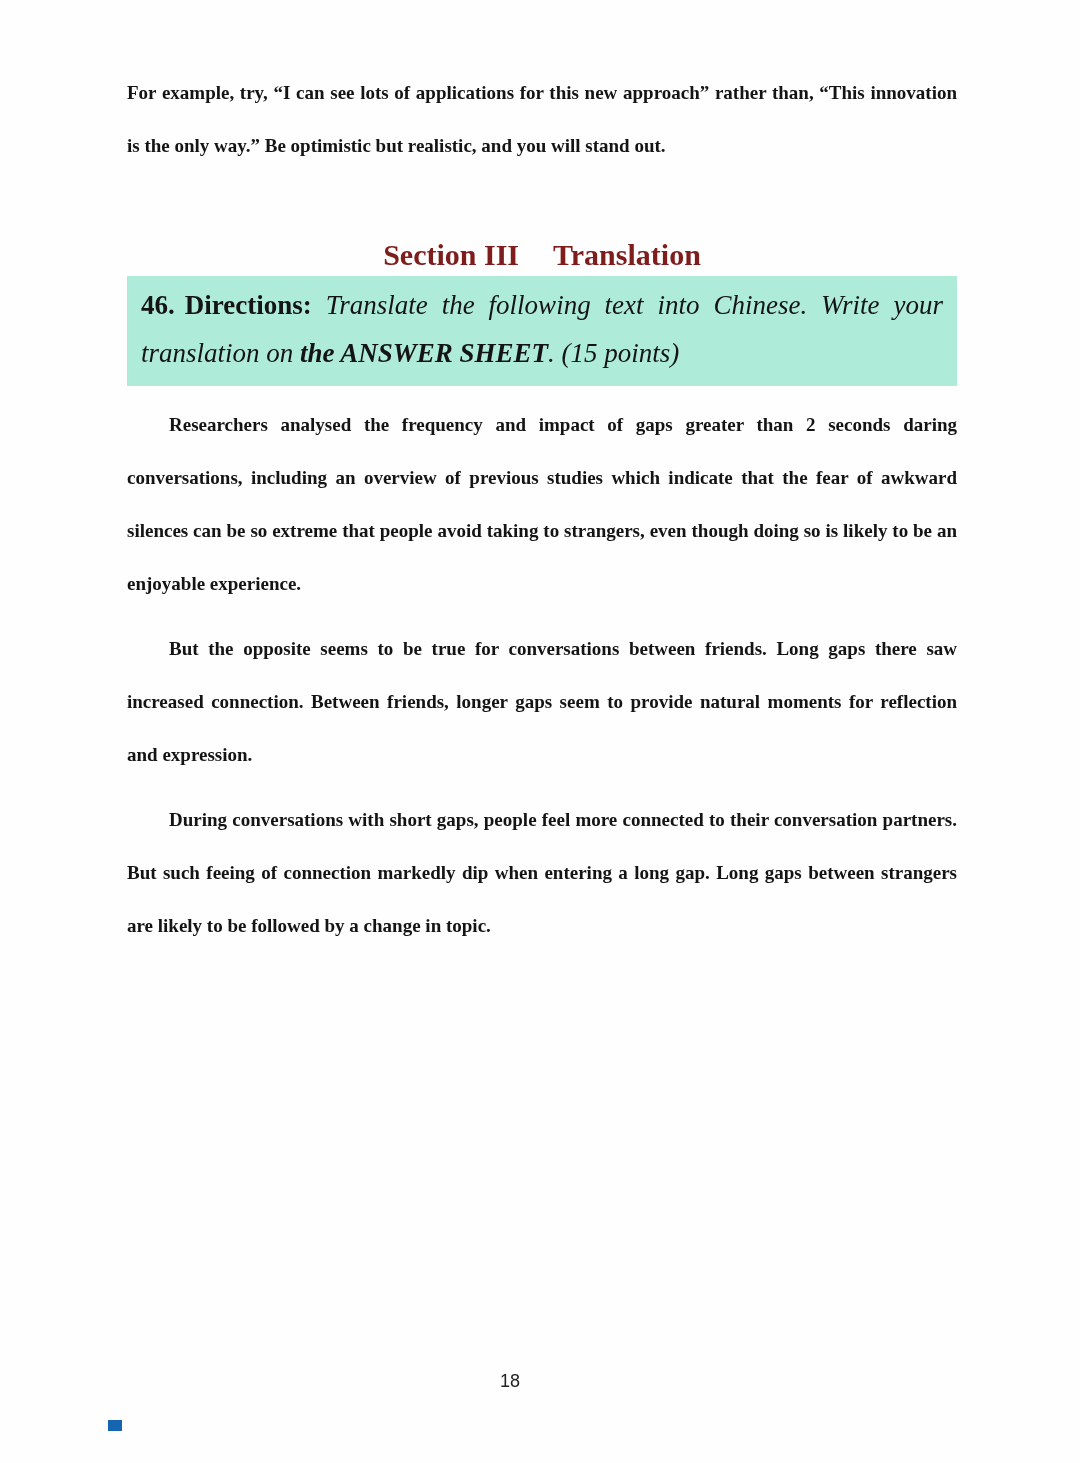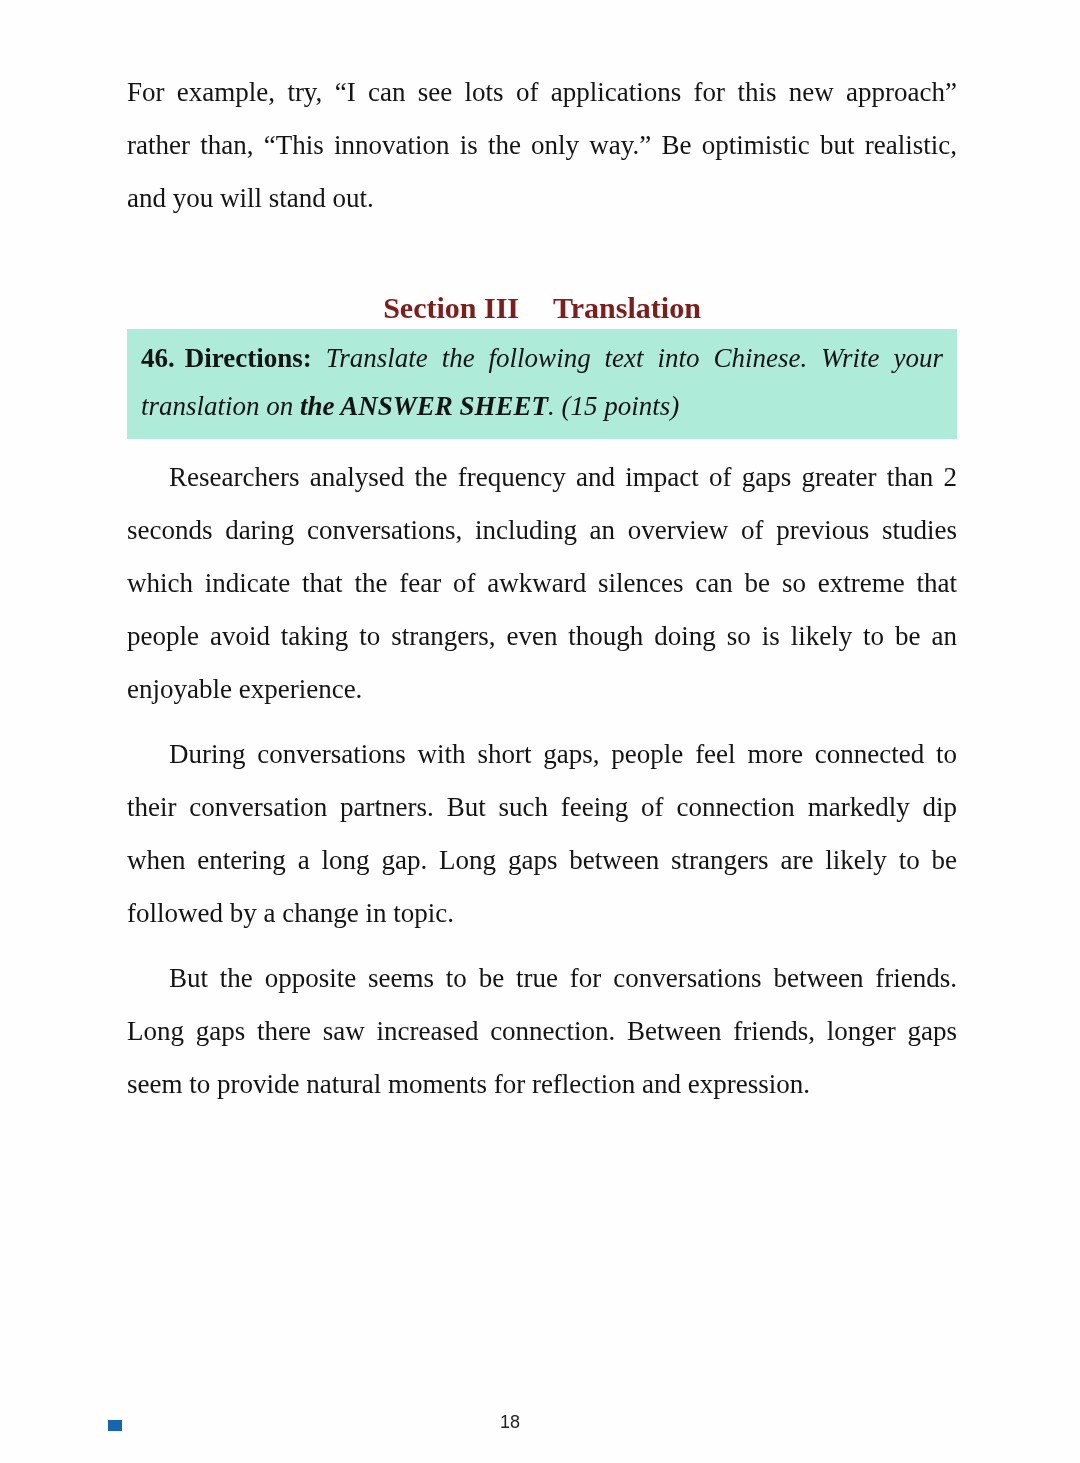--- a/index.html
+++ b/index.html
@@ -13,23 +13,24 @@
     position: relative;
     width: 1080px;
     height: 1463px;
     background: #fefefe;
     overflow: hidden;
   }
   .content {
     padding: 66px 123px 0 127px;
   }
   .para {
-    font-size: 27px;
+    font-size: 19px;
     line-height: 53px;
     text-align: justify;
+    font-weight: bold;
   }
   .intro { margin-bottom: 0; }
   .section-heading {
     margin-top: 62px;
     text-align: center;
     font-size: 30px;
     font-weight: bold;
     line-height: 42px;
     color: #7f1d1d;
   }
@@ -54,21 +55,21 @@
     position: absolute;
     left: 108px;
     top: 1420px;
     width: 14px;
     height: 11px;
     background: var(--marker, #1565b0);
   }
   .page-number {
     position: absolute;
     left: 470px;
-    top: 1412px;
+    top: 1371px;
     width: 80px;
     text-align: center;
     font-family: "Liberation Sans", "DejaVu Sans", sans-serif;
     font-size: 18px;
     color: #222;
   }
 </style>
 </head>
 <body>
 
@@ -81,21 +82,21 @@
       <span>Section III</span><span class="gap"></span><span>Translation</span>
     </div>
 
     <div class="directions">
       <span class="q-num">46.</span><span class="q-label">Directions:</span><span class="it">Translate the following text into Chinese. Write your translation on </span><span class="bold-it">the ANSWER SHEET</span><span class="it">. (15 points)</span>
     </div>
 
 
     <p class="para body-para">Researchers analysed the frequency and impact of gaps greater than 2 seconds daring conversations, including an overview of previous studies which indicate that the fear of awkward silences can be so extreme that people avoid taking to strangers, even though doing so is likely to be an enjoyable experience.</p>
 
+    <p class="para body-para">But the opposite seems to be true for conversations between friends. Long gaps there saw increased connection. Between friends, longer gaps seem to provide natural moments for reflection and expression.</p>
+
     <p class="para body-para">During conversations with short gaps, people feel more connected to their conversation partners. But such feeing of connection markedly dip when entering a long gap. Long gaps between strangers are likely to be followed by a change in topic.</p>
-
-    <p class="para body-para">But the opposite seems to be true for conversations between friends. Long gaps there saw increased connection. Between friends, longer gaps seem to provide natural moments for reflection and expression.</p>
 
   </div>
 
   <div class="footer-marker"></div>
   <div class="page-number">18</div>
 </div>
 
 </body></html>

